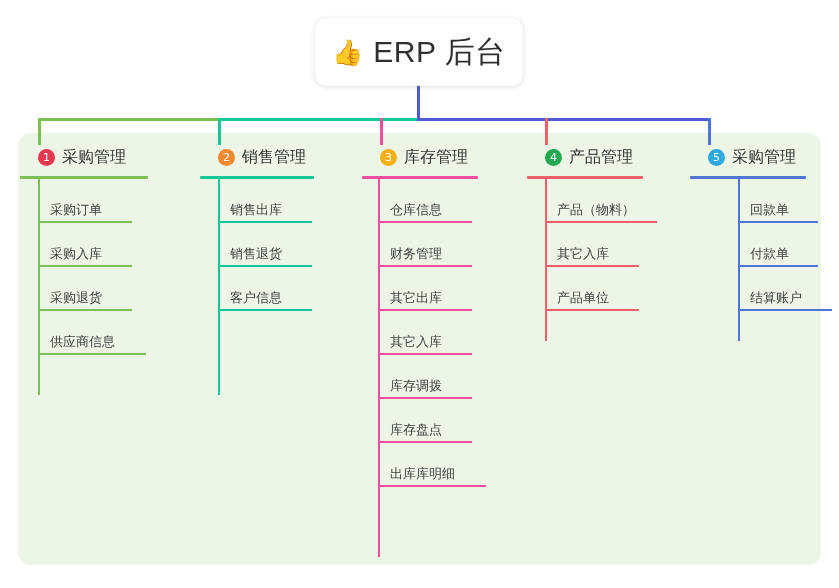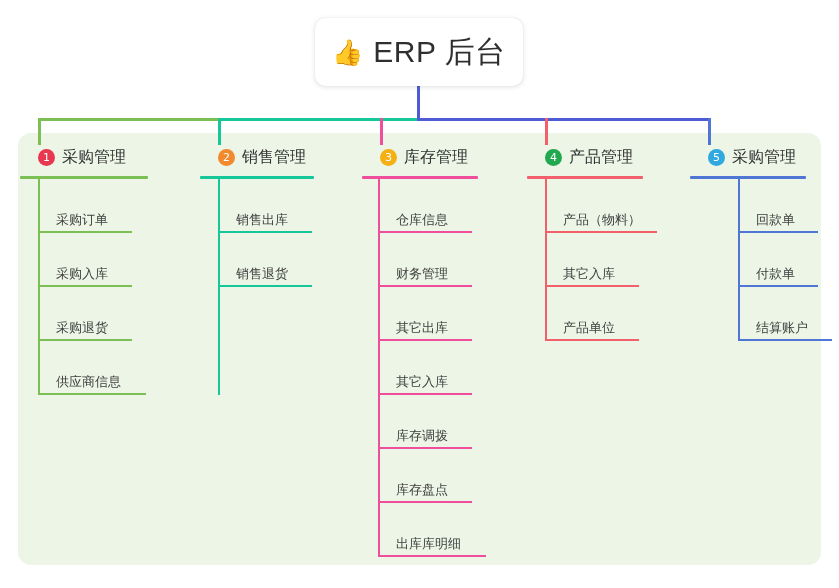--- a/index.html
+++ b/index.html
@@ -101,25 +101,25 @@
     padding-left: 0;
   }
   .spine {
     position: absolute;
     left: 0;
     top: 0;
     width: 2px;
   }
   .item {
     position: relative;
-    height: 54px;
+    height: 44px;
     box-sizing: border-box;
     display: flex;
     align-items: flex-end;
-    padding-left: 18px;
+    padding-left: 12px;
   }
   .item-label {
     font-size: 13px;
     color: #404040;
     white-space: nowrap;
     padding-bottom: 4px;
   }
   .item-rule {
     position: absolute;
     left: 0;
@@ -185,20 +185,24 @@
       <div class="items" style="height: 216px;">
         <div class="spine" style="background: rgb(22, 199, 154); height: 216px;"></div>
         <div class="item">
           <span class="item-label">销售出库</span>
           <div class="item-rule" style="background: rgb(22, 199, 154); width: 94px;"></div>
         </div>
         <div class="item">
           <span class="item-label">销售退货</span>
           <div class="item-rule" style="background: rgb(22, 199, 154); width: 94px;"></div>
         </div>
+        <div class="item">
+          <span class="item-label">客户信息</span>
+          <div class="item-rule" style="background: rgb(22, 199, 154); width: 94px;"></div>
+        </div>
       </div>
     </div>
     <div class="column" style="left: 362px; width: 136px;">
       <div class="col-head">
         <span class="badge" style="background: rgb(245, 176, 20);">3</span>
         <span class="col-title">库存管理</span>
       </div>
       <div class="col-underline" style="background: rgb(238, 78, 155); width: 116px;"></div>
       <div class="items" style="height: 378px; margin-left: 16px;">
         <div class="spine" style="background: rgb(238, 78, 155); height: 378px;"></div>

